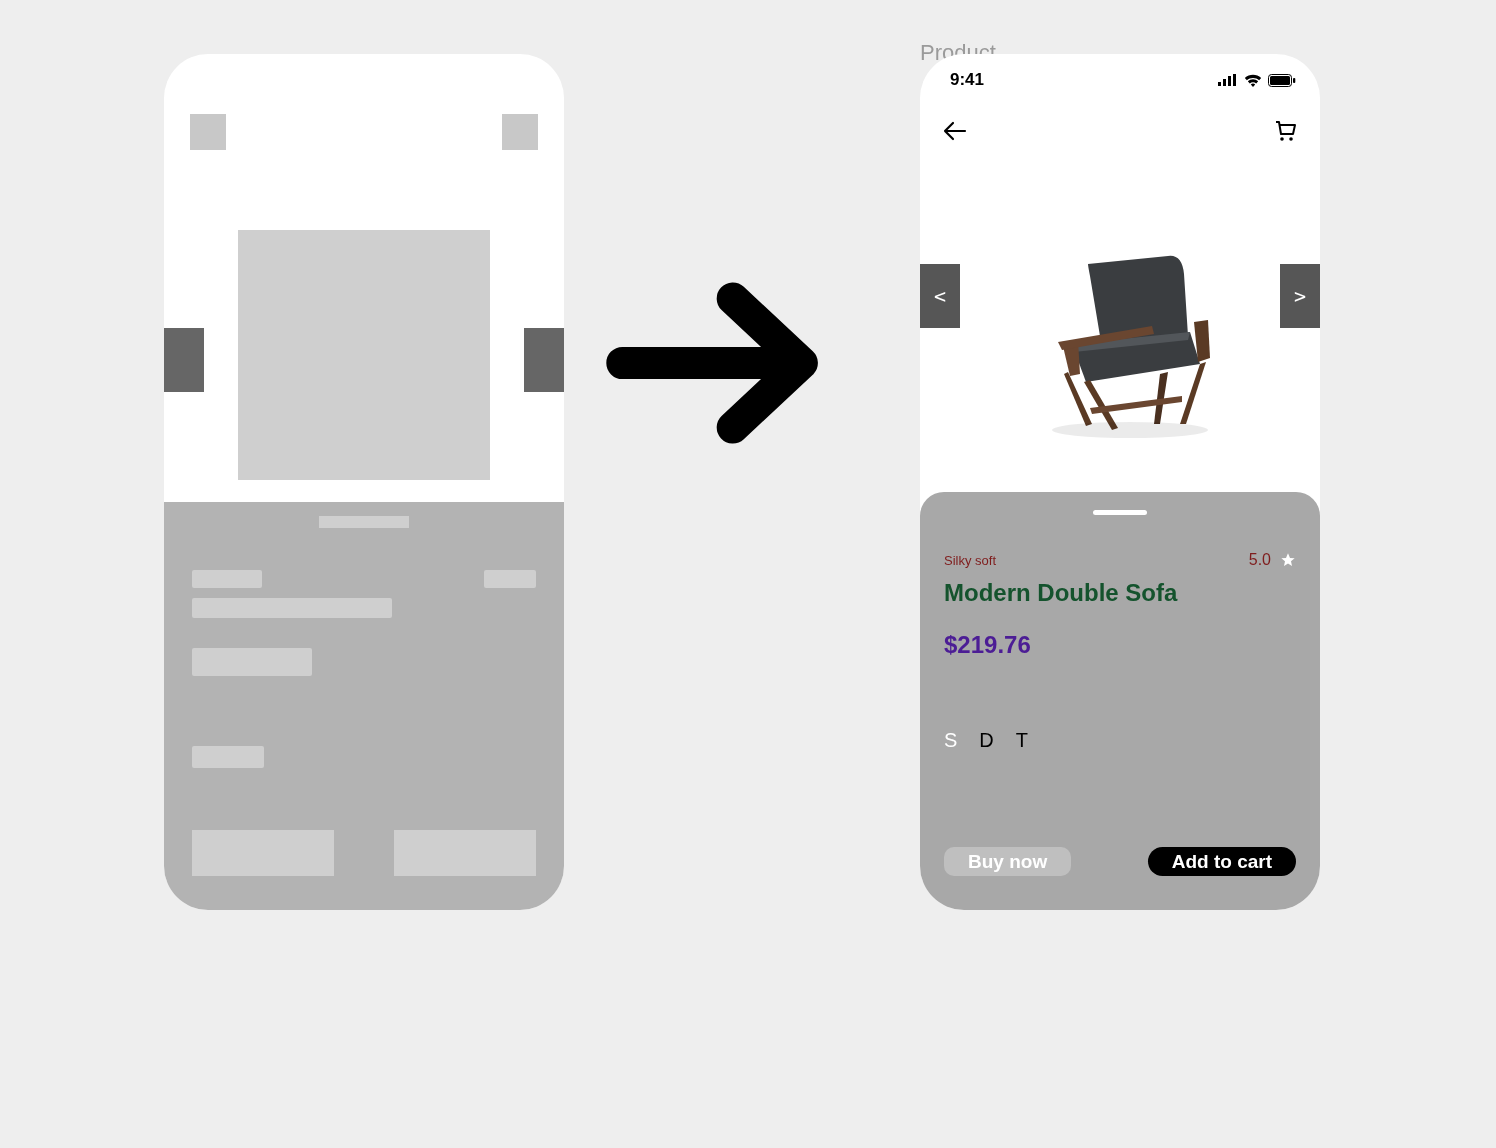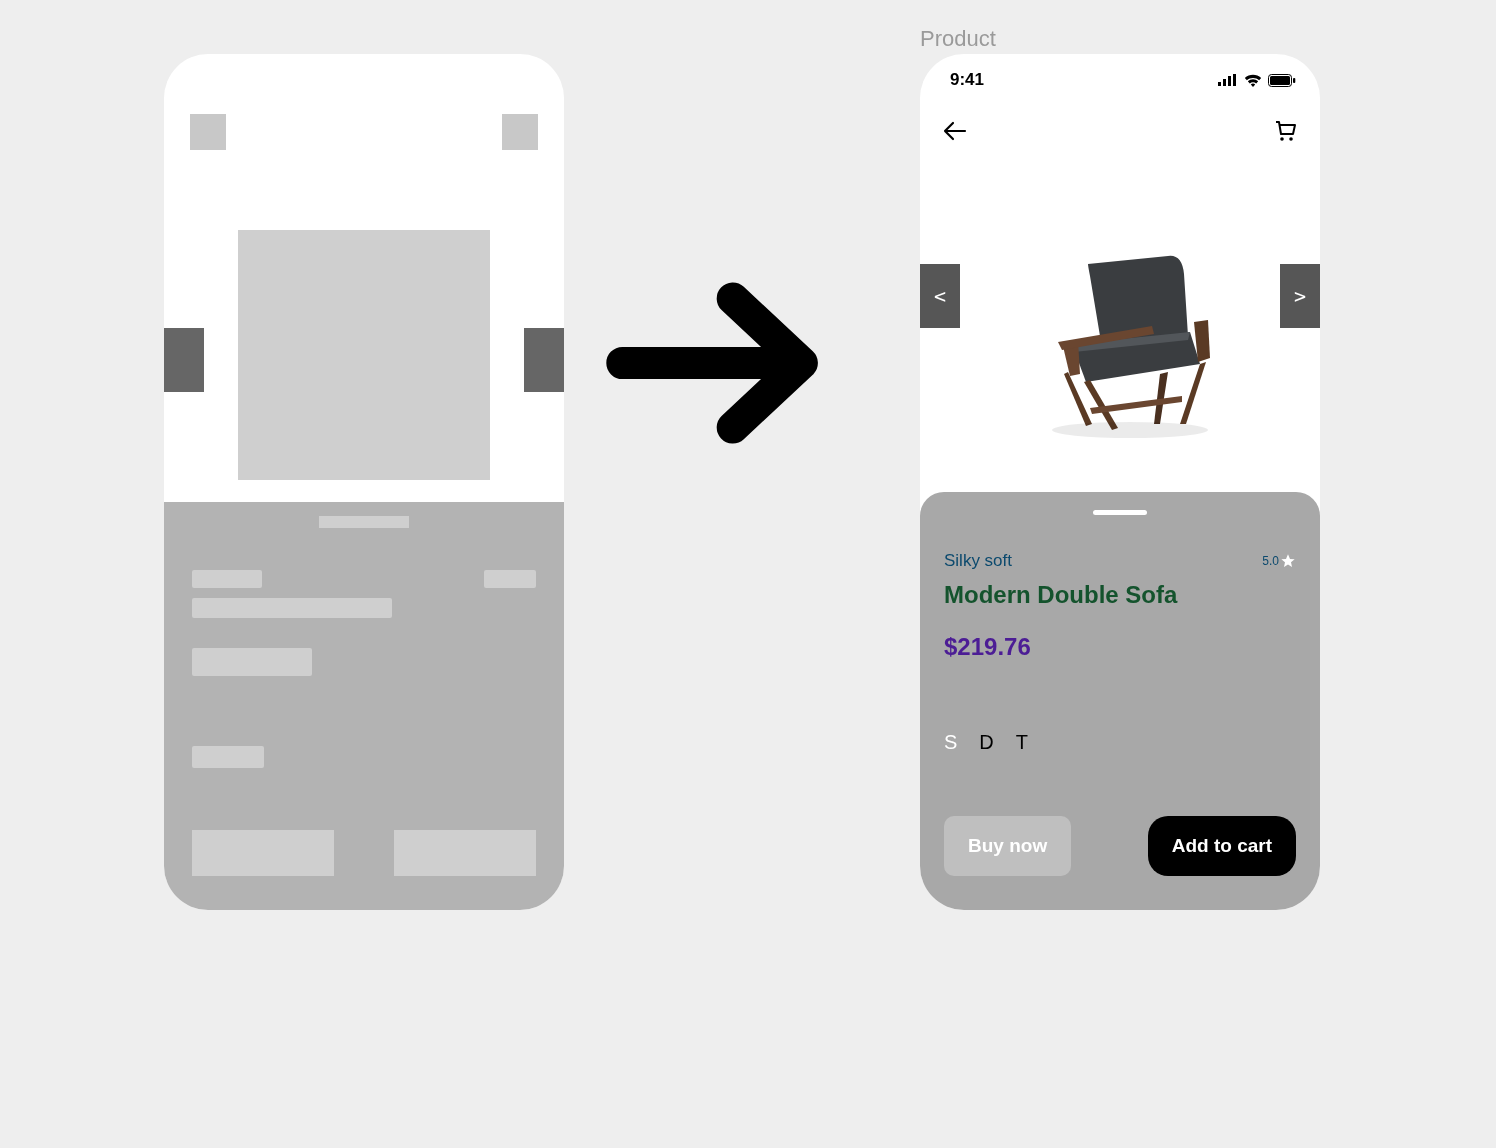--- a/index.html
+++ b/index.html
@@ -48,21 +48,21 @@
       position:absolute;
       left:476px; top:248px;
       width:230px; height:230px;
       display:flex; align-items:center; justify-content:center;
     }
     .arrow svg { width:100%; height:100%; }
 
     
     .frame-label {
       position:absolute;
-      left:792px; top:26px;
+      left:792px; top:40px;
       font-size:22px; color:#9a9a9a;
     }
 
     
     .phone {
       position:absolute;
       left:792px; top:54px;
       width:400px; height:856px;
       background:#ffffff;
       border-radius:44px;
@@ -84,29 +84,29 @@
     .car-chevron { color:#fff; font-size:20px; font-family:monospace; }
 
     .sheet {
       position:absolute; left:0; right:0; top:438px; bottom:0;
       background:#a8a8a8;
       border-top-left-radius:24px; border-top-right-radius:24px;
       padding:18px 24px 0;
     }
     .sheet-handle { width:54px; height:5px; background:#ffffff; border-radius:3px; margin:0 auto; }
     .sub-row { display:flex; justify-content:space-between; align-items:center; margin-top:36px; }
-    .subtitle { color:#0c4a6e; font-size:17px; }
-    .rating { display:flex; align-items:center; gap:1px; color:#0c4a6e; font-size:12px; }
+    .subtitle { color:#7f1d1d; font-size:13px; }
+    .rating { display:flex; align-items:center; gap:9px; color:#7f1d1d; font-size:16px; }
     .title { font-size:24px; font-weight:800; color:#14532d; margin-top:10px; }
     .price { font-size:24px; font-weight:800; color:#4c1d95; margin-top:24px; }
     .sizes { display:flex; gap:22px; margin-top:70px; font-size:20px; }
     .size-opt { color:#000; cursor:pointer; }
     .size-opt.sel { color:#fff; }
     .cta-row { position:absolute; left:24px; right:24px; bottom:34px; display:flex; justify-content:space-between; }
-    .btn { height:60px; padding:0 24px; border-radius:10px; font-size:19px; font-weight:600; display:flex; align-items:center; justify-content:center; cursor:pointer; }
+    .btn { height:29px; padding:0 24px; border-radius:10px; font-size:19px; font-weight:600; display:flex; align-items:center; justify-content:center; cursor:pointer; }
     .btn-buy { background:#bfbfbf; color:#fff; }
     .btn-cart { background:#000; color:#fff;border-radius:20px; }
   </style>
 </head>
 <body>
 
 <div class="stage">
 
   <div class="phone-wire">
     <div class="wire-top-row">

